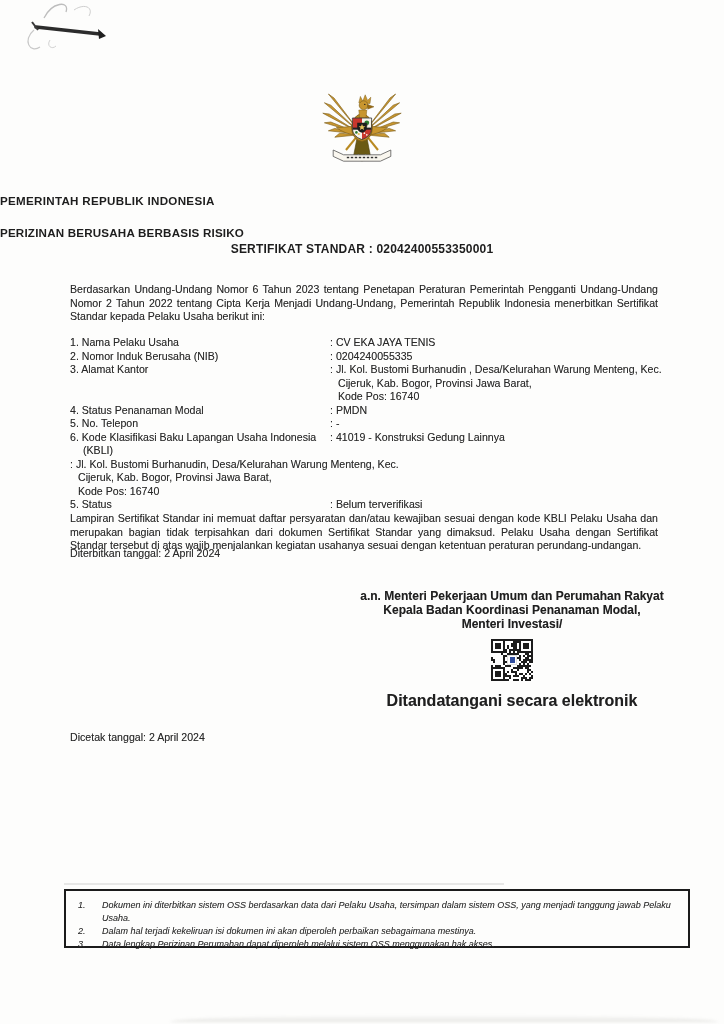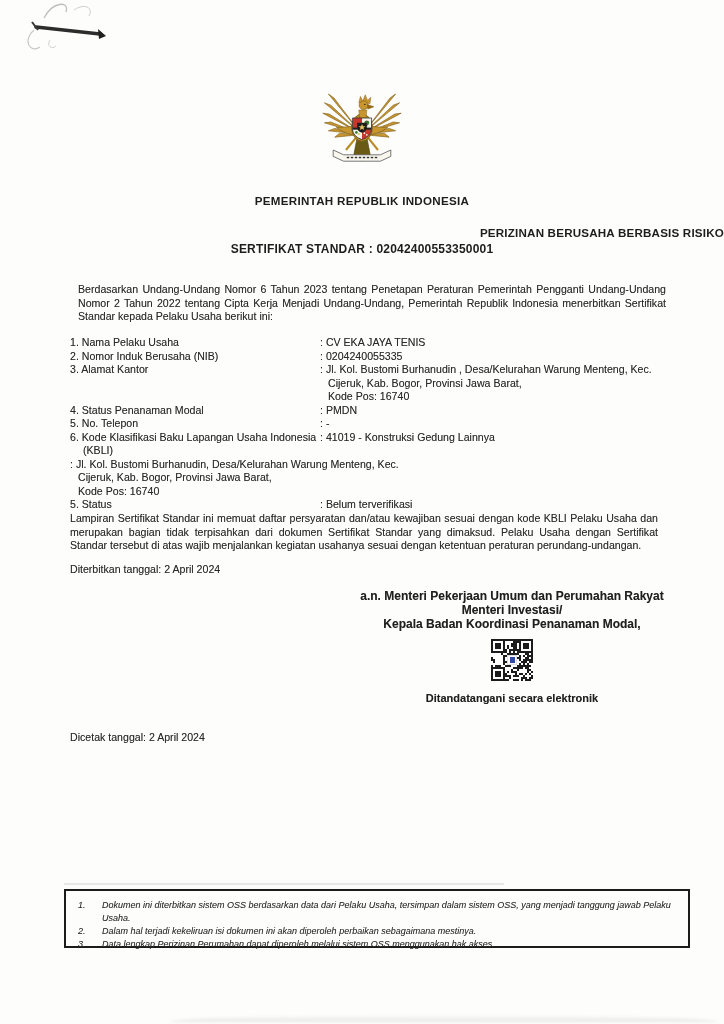--- a/index.html
+++ b/index.html
@@ -12,52 +12,52 @@
     background:#fdfdfc;color:#262626;
   }
   .page *{box-sizing:border-box;}
   .txt{
     font-size:10.6px;line-height:13.5px;color:#2a2a2a;
     text-shadow:0 0 .5px rgba(60,60,60,.45);
   }
   
   .staple{position:absolute;left:14px;top:0;}
   .emblem{position:absolute;left:322px;top:86px;}
-  .h-gov{position:absolute;top:194px;left:0;width:100%;text-align:center;
+  .h-gov{position:absolute;top:194px;left:0;width:100%;text-align:left;
     font-weight:bold;font-size:11.6px;letter-spacing:.3px;color:#1d1d1d;}
-  .h-doc{position:absolute;top:226px;left:0;width:100%;text-align:right;
+  .h-doc{position:absolute;top:226px;left:0;width:100%;text-align:left;
     font-weight:bold;font-size:11.6px;letter-spacing:.2px;color:#1d1d1d;}
   .h-cert{position:absolute;top:242px;left:0;width:100%;text-align:center;
     font-weight:bold;font-size:12px;letter-spacing:.2px;color:#1d1d1d;}
   
-  .p-intro{position:absolute;top:283px;left:78px;width:588px;text-align:justify;}
+  .p-intro{position:absolute;top:283px;left:70px;width:588px;text-align:justify;}
   .fields{position:absolute;top:336px;left:70px;width:592px;}
-  .field-row{display:flex;align-items:flex-start;}
+  .field-row{display:flex;align-items:flex-start;gap:10px;}
   .field-label{width:250px;flex:0 0 250px;white-space:pre-line;
     padding-left:13px;text-indent:-13px;}
   .field-value{flex:1;white-space:pre-line;padding-left:8px;text-indent:-8px;}
   .p-lampiran{position:absolute;top:512px;left:70px;width:588px;text-align:justify;}
-  .issued{position:absolute;top:563px;left:70px;}
+  .issued{position:absolute;top:547px;left:70px;}
   
   .sig{position:absolute;top:589px;left:352px;width:320px;text-align:center;}
   .sig-line{font-weight:bold;font-size:12px;line-height:14px;color:#1f1f1f;
     text-shadow:0 0 .5px rgba(60,60,60,.45);}
   .qr{
     position:relative;width:42px;height:42px;margin:8px auto 11px;
     display:grid;grid-template-columns:repeat(21,1fr);grid-template-rows:repeat(21,1fr);
     background:#fff;
   }
   .qr i{display:block;background:#1c1c1c;}
   .qr i.w{background:transparent;}
   .qr .qr-logo{
     position:absolute;left:50%;top:50%;width:10px;height:10px;margin:-5px 0 0 -5px;
     background:#fff;border:1px solid #ddd;display:flex;align-items:center;justify-content:center;
   }
   .qr .qr-logo b{display:block;width:5px;height:6px;background:#2f4d9e;}
-  .sig-caption{font-weight:bold;font-size:11px;color:#1f1f1f;
+  .sig-caption{font-weight:bold;font-size:16px;color:#1f1f1f;
     text-shadow:0 0 .5px rgba(60,60,60,.45);}
   .printed{position:absolute;top:731px;left:70px;}
   
   .foot-shadowline{position:absolute;left:64px;top:883px;width:440px;height:1.5px;
     background:rgba(70,70,70,.12);}
   .notes-box{
     position:absolute;left:64px;top:889px;width:626px;height:59px;
     border:2px solid #1b1b1b;background:transparent;padding:8px 10px 6px 12px;
   }
   .note-row{display:flex;font-style:italic;font-size:9px;line-height:13px;color:#2e2e2e;
@@ -202,22 +202,22 @@
       <div class="field-value txt">: Belum terverifikasi</div>
     </div>
   </div>
 
   <div class="p-lampiran txt">Lampiran Sertifikat Standar ini memuat daftar persyaratan dan/atau kewajiban sesuai dengan kode KBLI Pelaku Usaha dan merupakan bagian tidak terpisahkan dari dokumen Sertifikat Standar yang dimaksud. Pelaku Usaha dengan Sertifikat Standar tersebut di atas wajib menjalankan kegiatan usahanya sesuai dengan ketentuan peraturan perundang-undangan.</div>
 
   <div class="issued txt">Diterbitkan tanggal: 2 April 2024</div>
 
   <div class="sig">
     <div class="sig-line">a.n. Menteri Pekerjaan Umum dan Perumahan Rakyat</div>
+    <div class="sig-line">Kepala Badan Koordinasi Penanaman Modal,</div>
     <div class="sig-line">Menteri Investasi/</div>
-    <div class="sig-line">Kepala Badan Koordinasi Penanaman Modal,</div>
     <div class="qr">
         <i></i>
         <i></i>
         <i></i>
         <i></i>
         <i></i>
         <i></i>
         <i></i>
         <i></i>
         <i></i>

